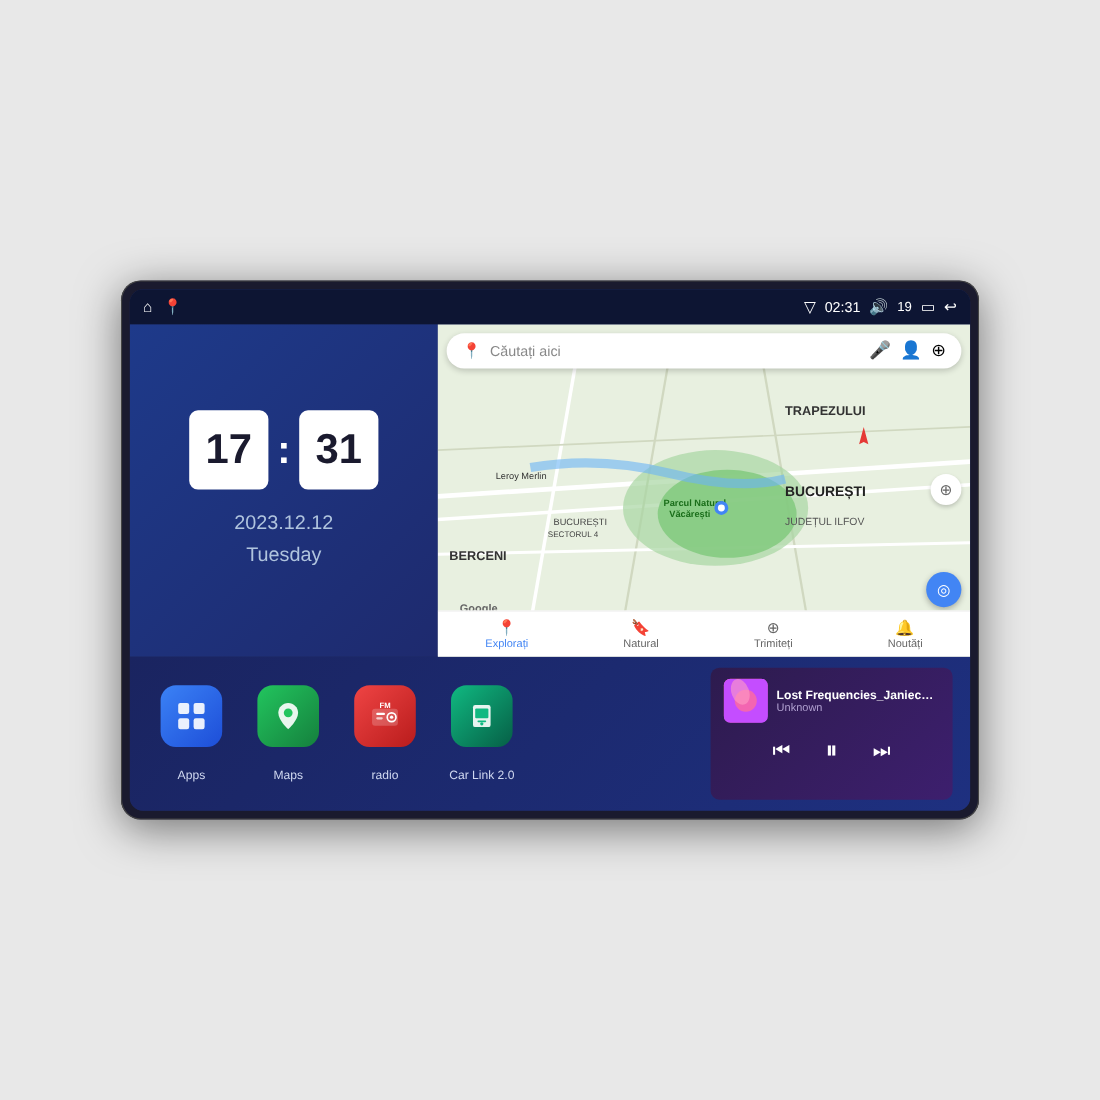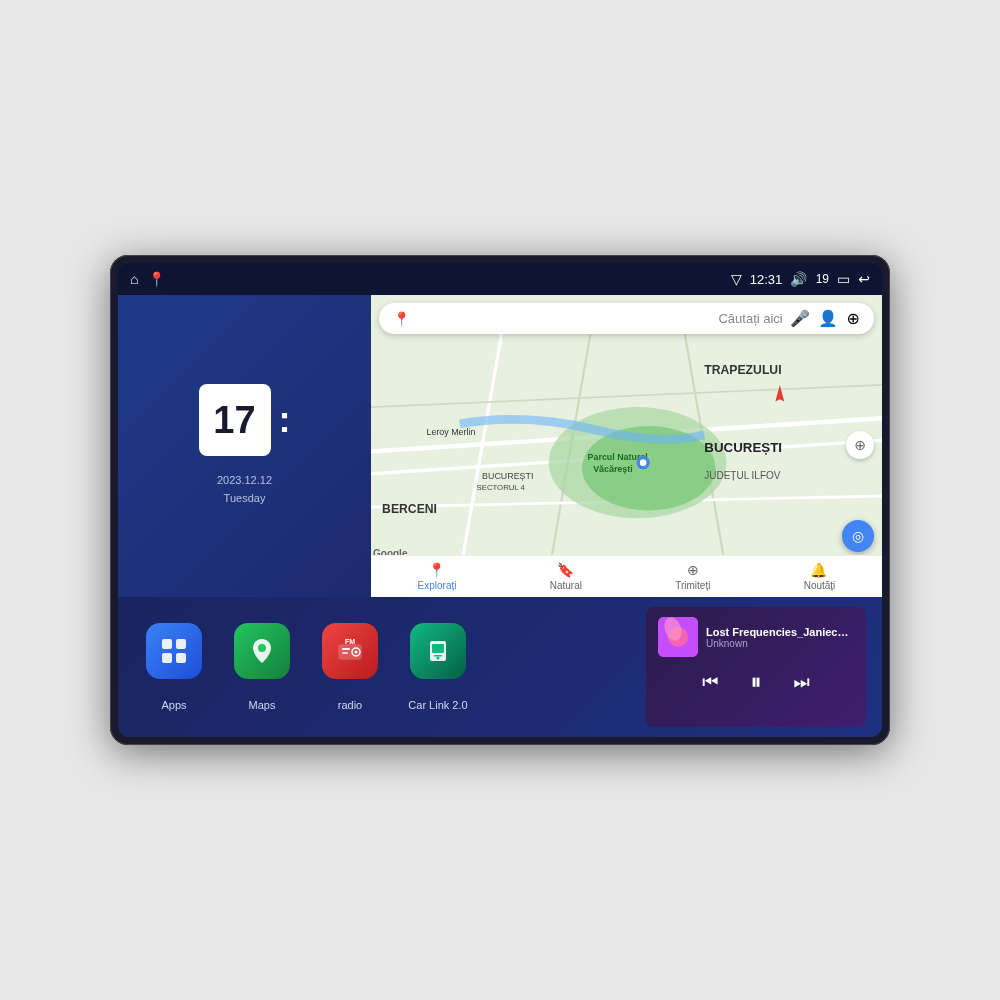--- a/index.html
+++ b/index.html
@@ -73,21 +73,21 @@
     }
 
     
     .top-section {
       display: flex;
       flex: 1;
     }
 
     
     .clock-widget {
-      width: 253px;
+      width: 280px;
       background: linear-gradient(135deg, #1e3a8a 0%, #1e2a6e 100%);
       display: flex;
       flex-direction: column;
       align-items: center;
       justify-content: center;
       padding: 20px;
       flex-shrink: 0;
     }
 
     .clock-display {
@@ -112,21 +112,21 @@
 
     .clock-separator {
       font-size: 36px;
       font-weight: 700;
       color: #fff;
     }
 
     .clock-date {
       text-align: center;
       color: #b0c4de;
-      font-size: 11px;
+      font-size: 18px;
       line-height: 1.6;
     }
 
     
     .map-widget {
       flex: 1;
       background: #e8f0e0;
       position: relative;
       overflow: hidden;
       display: flex;
@@ -150,21 +150,20 @@
 
     .map-search-icon {
       color: #4285f4;
       font-size: 14px;
     }
 
     .map-search-text {
       font-size: 13px;
       color: #888;
       flex: 1;
-      text-align: right;
     }
 
     .map-search-actions {
       display: flex;
       gap: 8px;
       align-items: center;
     }
 
     
     .map-svg-bg {
@@ -351,55 +350,56 @@
       align-items: center;
       justify-content: center;
       color: #fff;
       font-size: 14px;
       box-shadow: 0 2px 6px rgba(0,0,0,0.3);
     }
 
     .map-google-logo {
       position: absolute;
       bottom: 38px;
-      left: 2px;
+      left: 20px;
       font-size: 10px;
       color: #666;
       font-weight: 600;
     }
   </style>
 </head>
 <body>
 
 <div class="device-outer">
   <div class="device-screen">
 
     <div class="status-bar">
       <div class="status-left">
         <span class="status-icon">⌂</span>
         <span class="status-icon">📍</span>
       </div>
       <div class="status-right">
         <span class="status-icon">▽</span>
-        <span class="status-time">12:31</span>
+        <span class="status-time">02:31</span>
         <span class="status-icon">🔊</span>
         <span>19</span>
         <span class="status-icon">▭</span>
         <span class="status-icon">↩</span>
       </div>
     </div>
 
     <div class="main-content">
 
       <div class="top-section">
 
         <div class="clock-widget">
           <div class="clock-display">
             <div class="clock-block">17</div>
             <div class="clock-separator">:</div>
+            <div class="clock-block">31</div>
           </div>
           <div class="clock-date">
             <div>2023.12.12</div>
             <div>Tuesday</div>
           </div>
         </div>
 
         <div class="map-widget">
 
           <svg class="map-svg-bg" viewBox="0 0 460 230" xmlns="http://www.w3.org/2000/svg">

